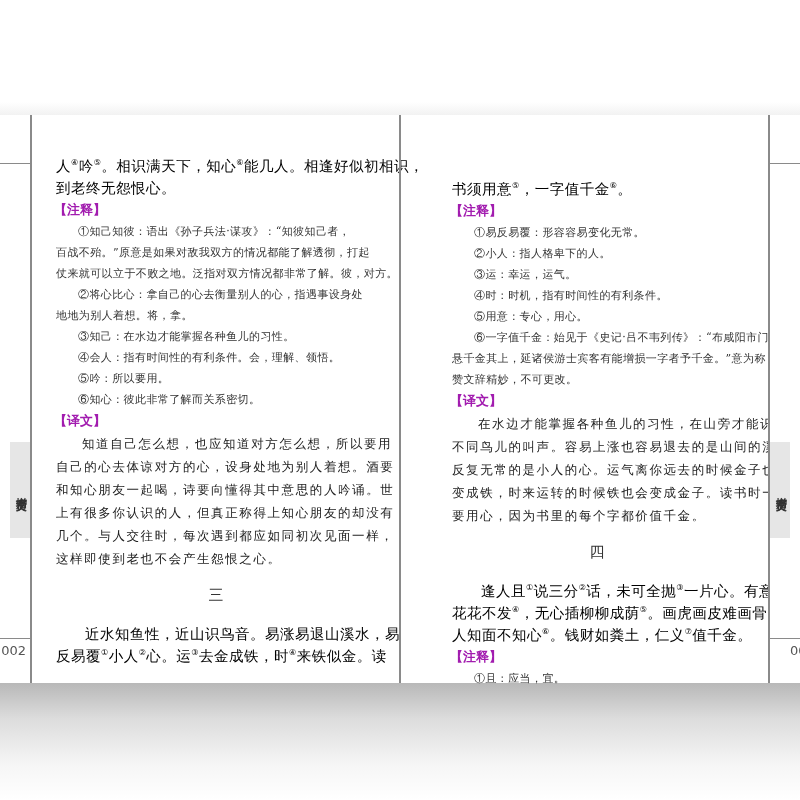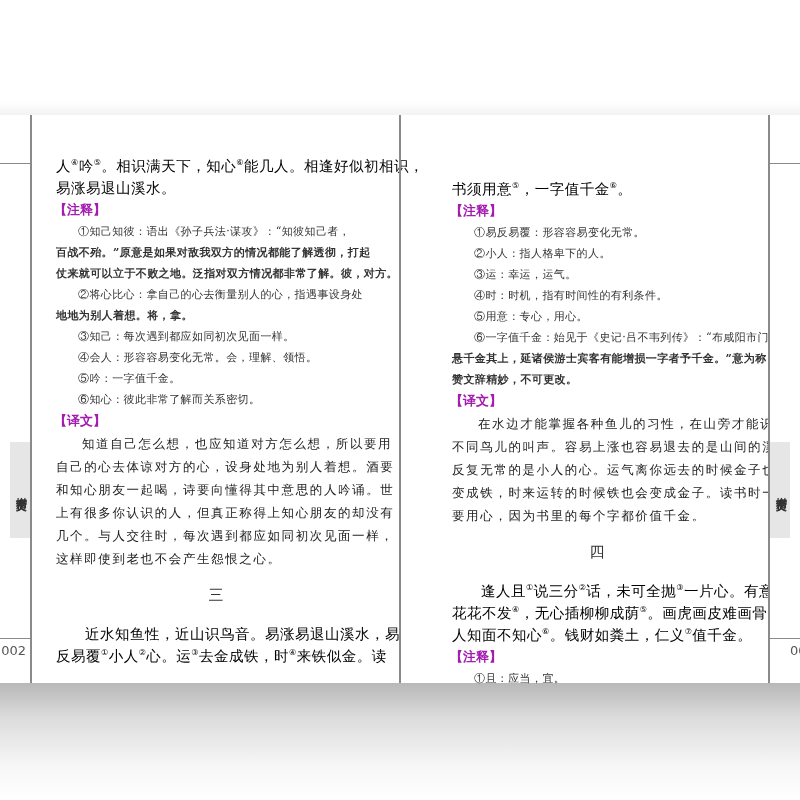--- a/index.html
+++ b/index.html
@@ -33,21 +33,21 @@
 
   .page { position: absolute; top: 40px; }
   .page.left { left: 56px; width: 320px; }
   .page.right { left: 452px; width: 290px; margin-top: 23px; }
 
   .line { white-space: nowrap; }
   .verse { font-size: 14.5px; line-height: 22px; letter-spacing: 0.5px; color: #000000; }
   .section-head { font-family: "DejaVu Sans", "Liberation Sans", sans-serif; font-size: 13px; line-height: 22px; color: #a21caf; font-weight: bold; margin-left: -2px; }
   .note { font-size: 11px; line-height: 21px; color: #333; letter-spacing: 0.4px; }
   .note.indent { padding-left: 22px; }
-  .note.cont { padding-left: 0; font-weight: bold; }
+  .note.cont { padding-left: 0; }
   .trans { font-size: 12.5px; line-height: 23px; color: #222; letter-spacing: 1.6px; }
   .trans.indent { text-indent: 26px; }
   .chapter { text-align: center; font-size: 15px; color: #333; margin: 16px 0 18px 0; }
   sup { font-size: 8px; vertical-align: 6px; line-height: 0; }
 </style>
 </head>
 <body>
 
 <div class="top-fade"></div>
 <div class="bottom-shadow"></div>
@@ -59,33 +59,33 @@
     <div class="thumb-tab">增广贤文</div>
     <div class="rule bot"></div>
     <div class="page-num">002</div>
   </div>
 
   <div class="page left">
     <div class="verse">
       <div class="line">
         <span>人</span><sup>④</sup><span>吟</span><sup>⑤</sup><span>。相识满天下，知心</span><sup>⑥</sup><span>能几人。相逢好似初相识，</span>
       </div>
-      <div class="line"><span>易涨易退山溪水。</span></div>
+      <div class="line"><span>到老终无怨恨心。</span></div>
     </div>
 
     <div class="section-head">【注释】</div>
     <div>
       <div class="note indent line">①知己知彼：语出《孙子兵法·谋攻》：“知彼知己者，</div>
       <div class="note cont line">百战不殆。”原意是如果对敌我双方的情况都能了解透彻，打起</div>
       <div class="note cont line">仗来就可以立于不败之地。泛指对双方情况都非常了解。彼，对方。</div>
       <div class="note indent line">②将心比心：拿自己的心去衡量别人的心，指遇事设身处</div>
       <div class="note cont line">地地为别人着想。将，拿。</div>
-      <div class="note indent line">③知己：每次遇到都应如同初次见面一样。</div>
-      <div class="note indent line">④会人：形容容易变化无常。会，理解、领悟。</div>
-      <div class="note indent line">⑤吟：一字值千金。</div>
+      <div class="note indent line">③知己：在水边才能掌握各种鱼儿的习性。</div>
+      <div class="note indent line">④会人：指有时间性的有利条件。会，理解、领悟。</div>
+      <div class="note indent line">⑤吟：所以要用。</div>
       <div class="note indent line">⑥知心：彼此非常了解而关系密切。</div>
     </div>
 
     <div class="section-head">【译文】</div>
     <div>
       <div class="trans indent line">知道自己怎么想，也应知道对方怎么想，所以要用</div>
       <div class="trans line">自己的心去体谅对方的心，设身处地为别人着想。酒要</div>
       <div class="trans line">和知心朋友一起喝，诗要向懂得其中意思的人吟诵。世</div>
       <div class="trans line">上有很多你认识的人，但真正称得上知心朋友的却没有</div>
       <div class="trans line">几个。与人交往时，每次遇到都应如同初次见面一样，</div>

